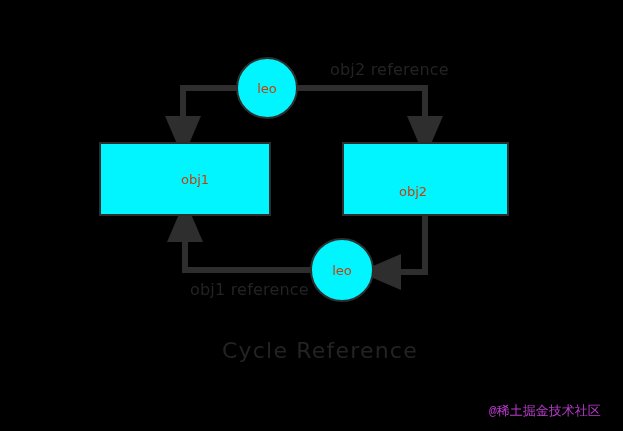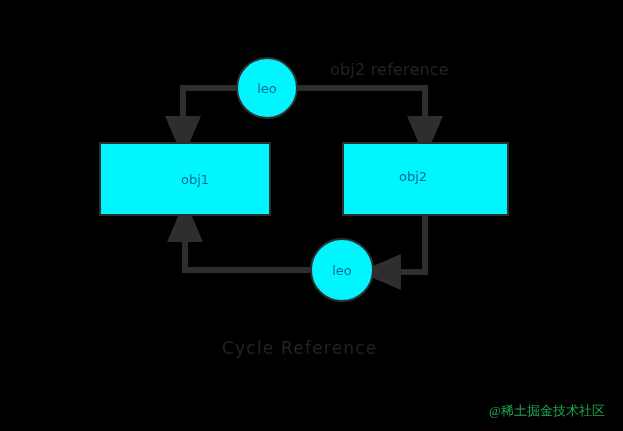--- a/index.html
+++ b/index.html
@@ -13,54 +13,54 @@
     overflow: hidden;
     position: relative;
   }
   #canvas {
     position: absolute;
     left: 0; top: 0;
     width: 623px; height: 431px;
   }
   .node-label {
     position: absolute;
-    color: #0369a1;
+    color: #c2410c;
     font-family: "DejaVu Sans", "Liberation Sans", sans-serif;
     font-size: 13px;
     text-align: center;
     white-space: nowrap;
     pointer-events: none;
   }
   .edge-label {
     position: absolute;
     color: #232323;
     font-family: "DejaVu Sans", "Liberation Sans", sans-serif;
     font-size: 16px;
     white-space: nowrap;
     letter-spacing: 0.2px;
   }
   .caption {
     position: absolute;
     color: #232323;
     font-family: "DejaVu Sans", "Liberation Sans", sans-serif;
-    font-size: 17px;
+    font-size: 22px;
     letter-spacing: 1.2px;
     white-space: nowrap;
   }
   .credit {
     position: absolute;
     color: #212121;
     font-family: "DejaVu Sans", "Liberation Sans", sans-serif;
     font-size: 13px;
     white-space: nowrap;
   }
   .watermark {
     position: absolute;
-    color: #22c55e;
-    font-family: Liberation Serif, serif;
+    color: #d946ef;
+    font-family: Liberation Mono, monospace;
     font-size: 13px;
     white-space: nowrap;
     opacity: 0.85;
   }
 </style>
 </head>
 <body>
 
 <div id="canvas">
 
@@ -94,27 +94,28 @@
 
     <circle cx="267" cy="88" r="30" fill="#00f5ff" stroke="#2e2e2e" stroke-width="2"></circle>
 
     <circle cx="342" cy="270" r="31" fill="#00f5ff" stroke="#2e2e2e" stroke-width="2"></circle>
   </svg>
 
   <div class="node-label" style="left:237px; top:81px; width:60px;">leo</div>
 
   <div class="node-label" style="left:100px; top:172px; width:170px;padding-left:20px;">obj1</div>
 
-  <div class="node-label" style="left:343px; top:169px; width:140px;">obj2</div>
+  <div class="node-label" style="left:343px; top:184px; width:140px;">obj2</div>
 
   <div class="node-label" style="left:312px; top:263px; width:60px;">leo</div>
 
 
   <div class="edge-label" style="left:330px; top:60px;">obj2 reference</div>
 
+  <div class="edge-label" style="left:190px; top:280px;">obj1 reference</div>
 
 
   <div class="caption" style="left:222px; top:338px;">Cycle  Reference</div>
 
 
   <div class="watermark" style="left:489px; top:402px;">@稀土掘金技术社区</div>
 
 </div>
 
 </body></html>

